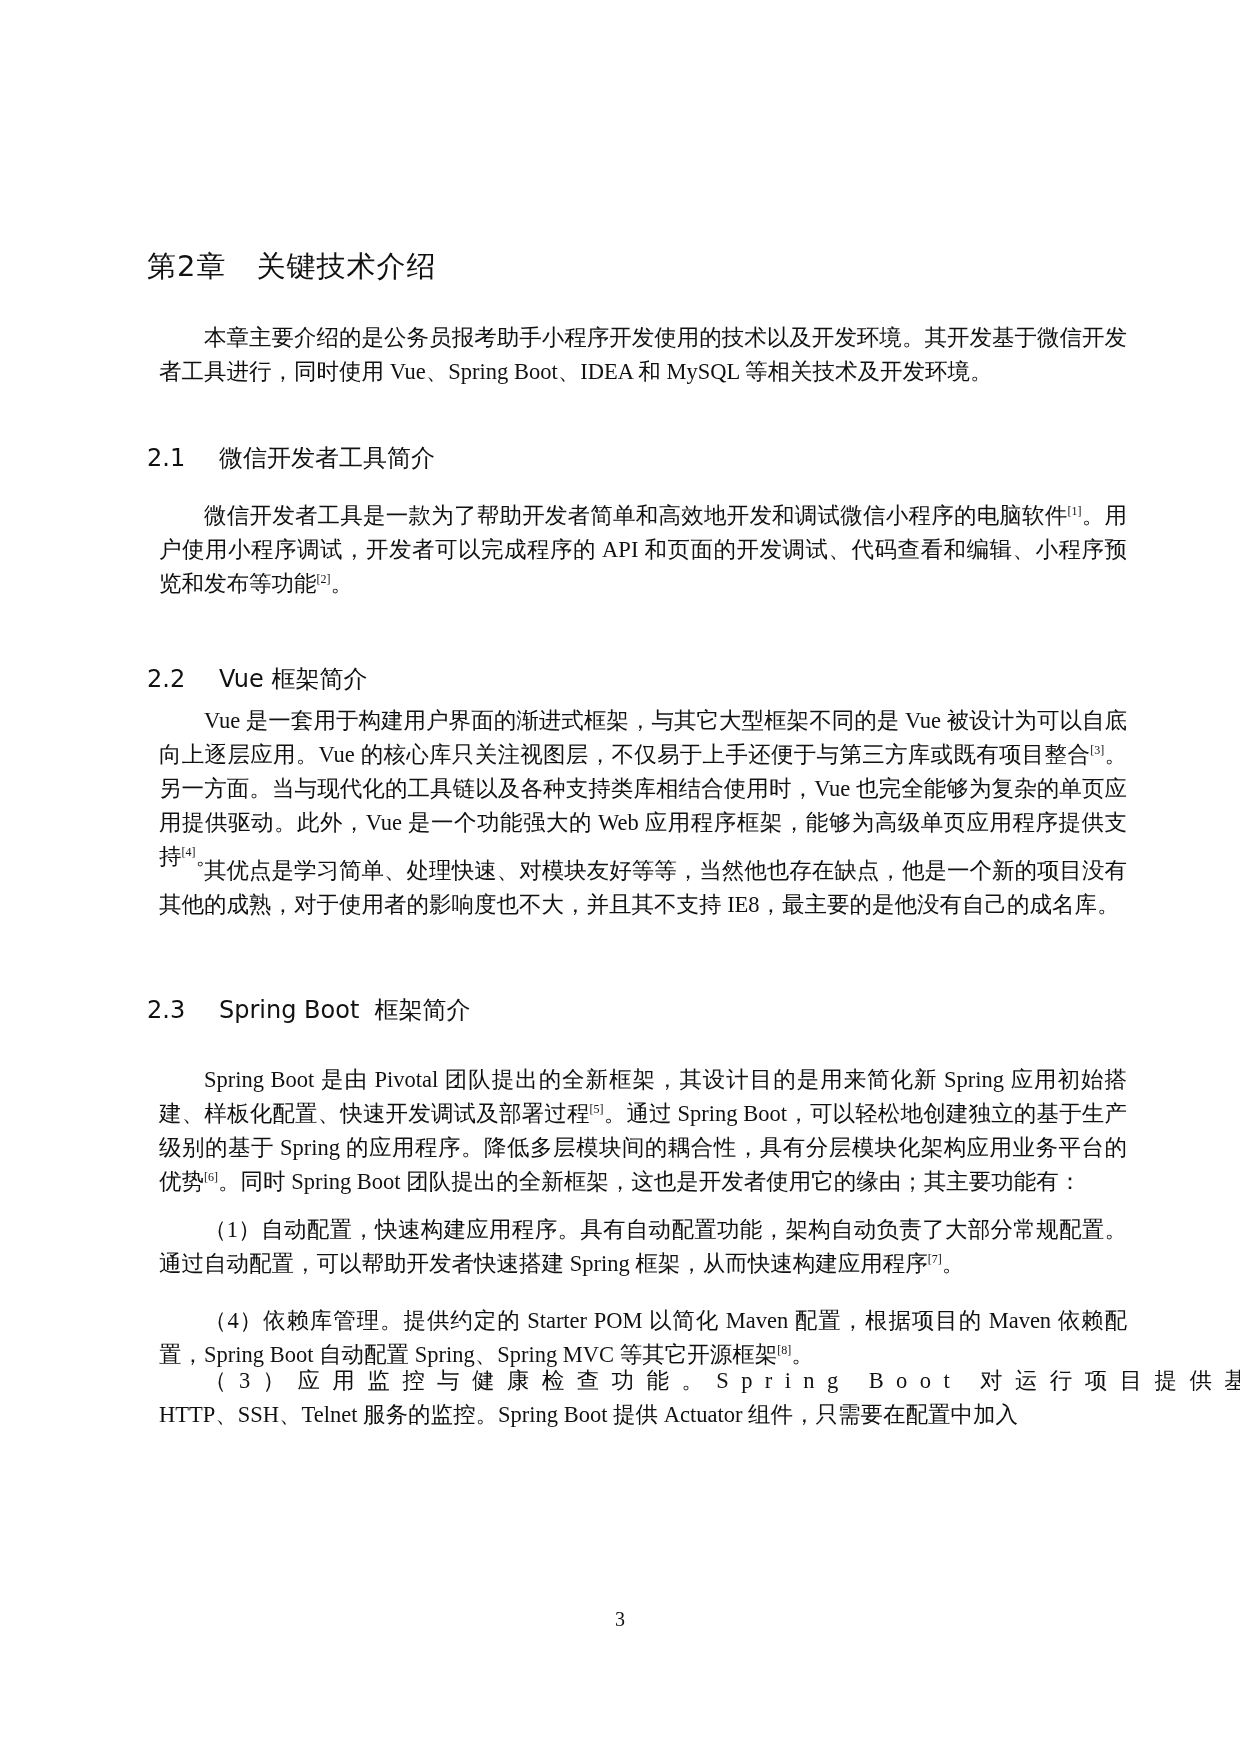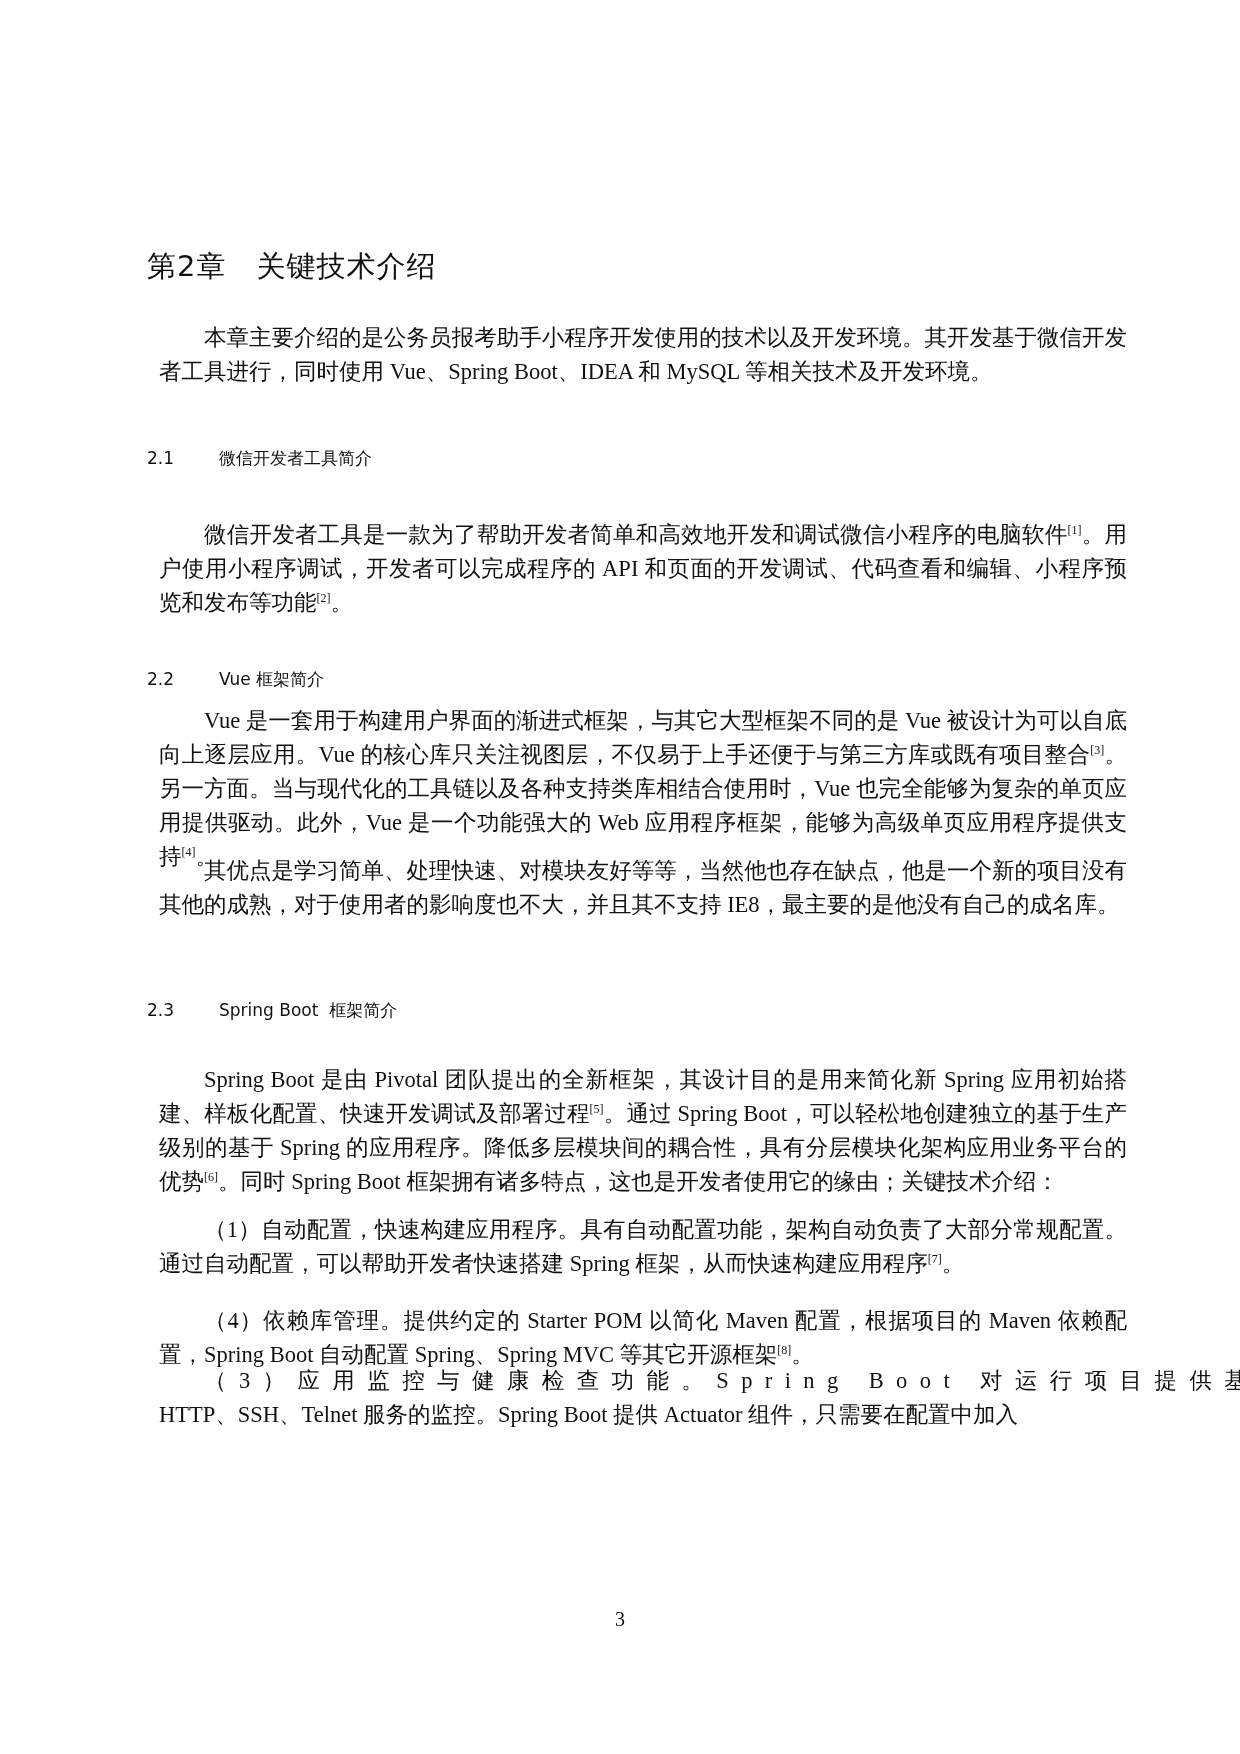--- a/index.html
+++ b/index.html
@@ -3,21 +3,21 @@
 <meta charset="utf-8">
 <style>
   html, body { margin:0; padding:0; background:#ffffff; }
   body { width:1240px; height:1754px; position:relative; overflow:hidden;
          font-family:"Liberation Serif","DejaVu Serif",serif; color:#111; }
   .page { position:absolute; left:147px; top:0; width:968px; }
   .chapter-title { position:absolute; left:0; width:968px; top:246px; 
          font-family:"DejaVu Sans","Liberation Sans",sans-serif; font-size:29px; line-height:40px; letter-spacing:1px; }
   .chapter-title .gap { display:inline-block; width:30px; }
   .sec { position:absolute; left:0; font-family:"DejaVu Sans","Liberation Sans",sans-serif;
-         font-size:17px; line-height:34px; }
+         font-size:24px; line-height:34px; }
   .sec .num { display:inline-block; width:72px; }
   .para { position:absolute; left:0; width:968px; font-size:22.5px; line-height:34px;
           text-align:justify; text-indent:2em; margin:12px; }
   .para.noindent { text-indent:0; }
   sup { font-size:12px; line-height:0; vertical-align:8px; }
   .spaced { letter-spacing:12.4px; }
   .page-number { position:absolute; left:0; width:1240px; top:1608px; text-align:center; font-size:20px; }
 </style>
 </head>
 <body>
@@ -26,32 +26,32 @@
 
   <div class="chapter-title">
     <span>第2章</span><span class="gap"></span><span>关键技术介绍</span>
   </div>
 
   <p class="para" style="top:309px;">本章主要介绍的是公务员报考助手小程序开发使用的技术以及开发环境。其开发基于微信开发者工具进行，同时使用 Vue、Spring Boot、IDEA 和 MySQL 等相关技术及开发环境。</p>
 
   <div class="sec" style="top:441px;">
     <span class="num">2.1</span><span>微信开发者工具简介</span>
   </div>
-  <p class="para" style="top:506px;"><span>微信开发者工具是一款为了帮助开发者简单和高效地开发和调试微信小程序的电脑软件</span><sup>[1]</sup><span>。用户使用小程序调试，开发者可以完成程序的 API 和页面的开发调试、代码查看和编辑、小程序预览和发布等功能</span><sup>[2]</sup><span>。</span></p>
+  <p class="para" style="top:487px;"><span>微信开发者工具是一款为了帮助开发者简单和高效地开发和调试微信小程序的电脑软件</span><sup>[1]</sup><span>。用户使用小程序调试，开发者可以完成程序的 API 和页面的开发调试、代码查看和编辑、小程序预览和发布等功能</span><sup>[2]</sup><span>。</span></p>
 
   <div class="sec" style="top:662px;">
     <span class="num">2.2</span><span>Vue 框架简介</span>
   </div>
   <p class="para" style="top:692px;"><span>Vue 是一套用于构建用户界面的渐进式框架，与其它大型框架不同的是 Vue 被设计为可以自底向上逐层应用。Vue 的核心库只关注视图层，不仅易于上手还便于与第三方库或既有项目整合</span><sup>[3]</sup><span>。另一方面。当与现代化的工具链以及各种支持类库相结合使用时，Vue 也完全能够为复杂的单页应用提供驱动。此外，Vue 是一个功能强大的 Web 应用程序框架，能够为高级单页应用程序提供支持</span><sup>[4]</sup><span>。</span></p>
   <p class="para" style="top:842px;">其优点是学习简单、处理快速、对模块友好等等，当然他也存在缺点，他是一个新的项目没有其他的成熟，对于使用者的影响度也不大，并且其不支持 IE8，最主要的是他没有自己的成名库。</p>
 
   <div class="sec" style="top:993px;">
     <span class="num">2.3</span><span style="white-space:pre;text-align:center;">Spring Boot  框架简介</span>
   </div>
-  <p class="para" style="top:1051px;"><span>Spring Boot 是由 Pivotal 团队提出的全新框架，其设计目的是用来简化新 Spring 应用初始搭建、样板化配置、快速开发调试及部署过程</span><sup>[5]</sup><span>。通过 Spring Boot，可以轻松地创建独立的基于生产级别的基于 Spring 的应用程序。降低多层模块间的耦合性，具有分层模块化架构应用业务平台的优势</span><sup>[6]</sup><span>。同时 Spring Boot 框架拥有诸多特点，这也是开发者使用它的缘由；关键技术介绍：</span></p>
+  <p class="para" style="top:1051px;"><span>Spring Boot 是由 Pivotal 团队提出的全新框架，其设计目的是用来简化新 Spring 应用初始搭建、样板化配置、快速开发调试及部署过程</span><sup>[5]</sup><span>。通过 Spring Boot，可以轻松地创建独立的基于生产级别的基于 Spring 的应用程序。降低多层模块间的耦合性，具有分层模块化架构应用业务平台的优势</span><sup>[6]</sup><span>。同时 Spring Boot 团队提出的全新框架，这也是开发者使用它的缘由；其主要功能有：</span></p>
   <p class="para" style="top:1201px;"><span>（1）自动配置，快速构建应用程序。具有自动配置功能，架构自动负责了大部分常规配置。通过自动配置，可以帮助开发者快速搭建 Spring 框架，从而快速构建应用程序</span><sup>[7]</sup><span>。</span></p>
   <p class="para" style="top:1292px;"><span>（4）依赖库管理。提供约定的 Starter POM 以简化 Maven 配置，根据项目的 Maven 依赖配置，Spring Boot 自动配置 Spring、Spring MVC 等其它开源框架</span><sup>[8]</sup><span>。</span></p>
   <p class="para spaced" style="top:1352px; white-space:nowrap;">（3）应用监控与健康检查功能。Spring Boot 对运行项目提供基于</p>
   <p class="para noindent" style="top:1386px; white-space:nowrap;">HTTP、SSH、Telnet 服务的监控。Spring Boot 提供 Actuator 组件，只需要在配置中加入</p>
 
 </div>
 
 <div class="page-number">3</div>
 
 </body></html>

